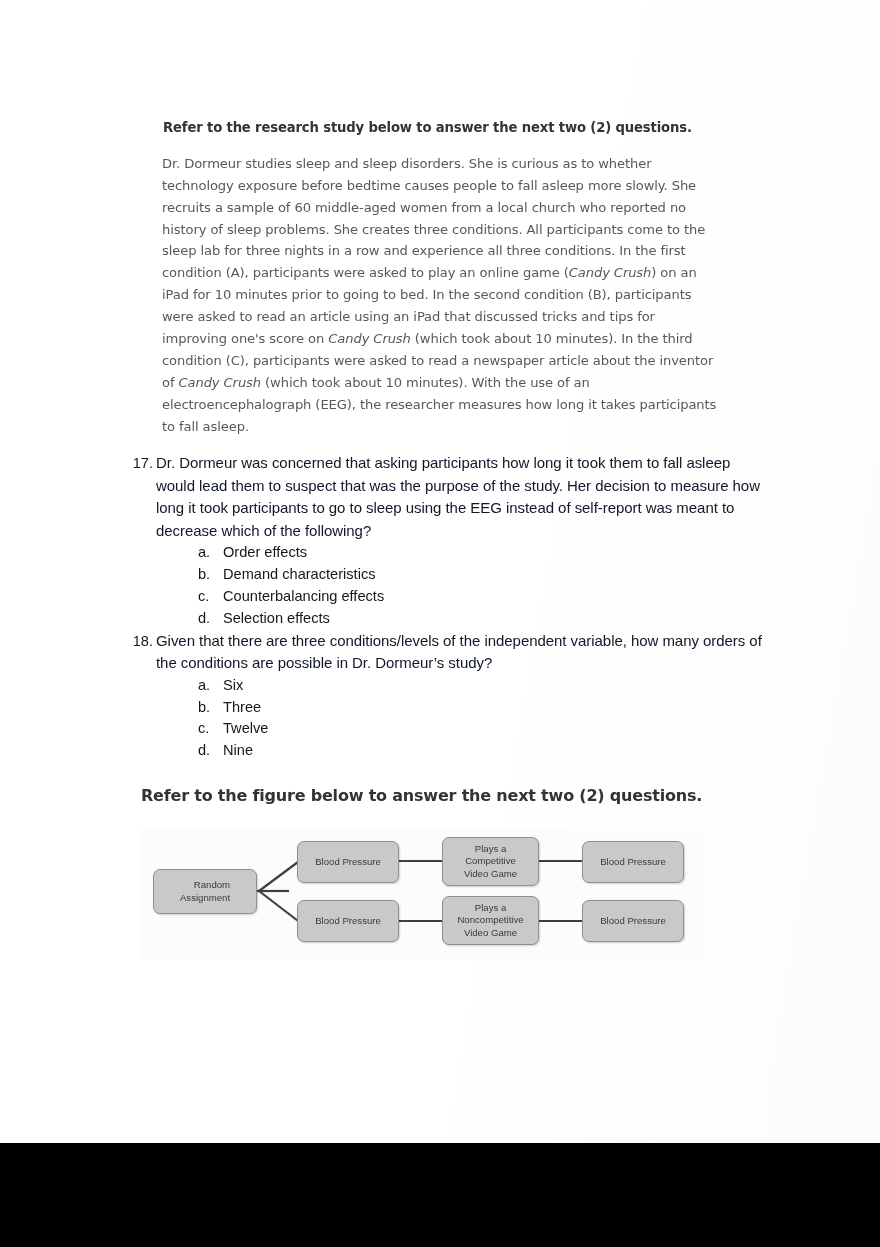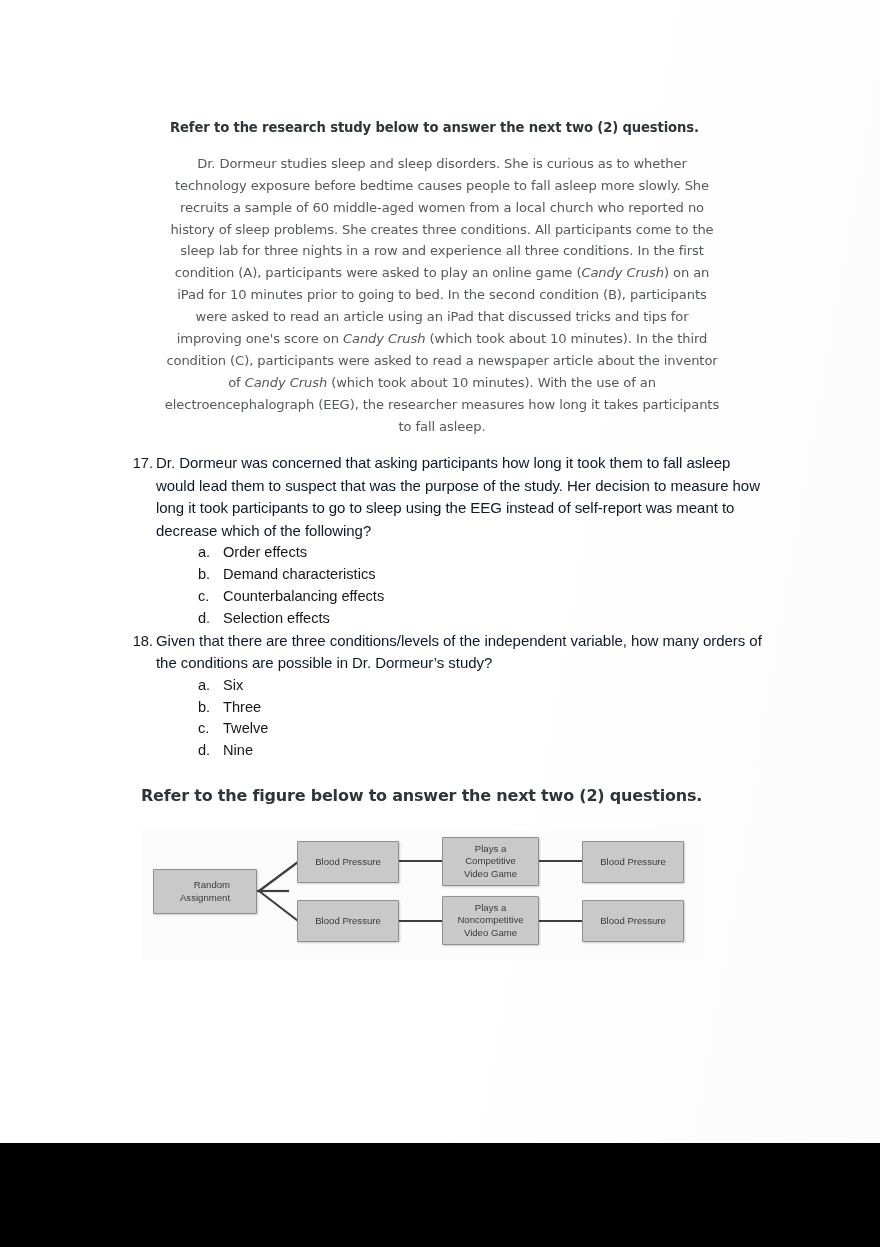--- a/index.html
+++ b/index.html
@@ -37,31 +37,31 @@
     left: 162px;
     top: 119px;
     width: 560px;
   }
   .passage-heading {
     font-family: "DejaVu Sans", sans-serif;
     font-size: 13.2px;
     font-weight: bold;
     color: #2f3437;
     letter-spacing: -0.15px;
-    margin: 0 0 16px 8px;
+    margin: 0 0 16px 1px;
     line-height: 1.35;
   }
   .passage-body {
     font-family: "DejaVu Sans", sans-serif;
     font-size: 13.1px;
     color: #55595c;
     line-height: 21.9px;
     letter-spacing: -0.1px;
     margin: 0;
-    text-align: center;
+    text-align: left;
   }
   .passage-body i {
     font-style: italic;
   }
 
   
   .questions {
     position: absolute;
     left: 131px;
     top: 452px;
@@ -135,21 +135,21 @@
   .fig-svg {
     position: absolute;
     left: 0;
     top: 0;
   }
   .fig-box {
     position: absolute;
     box-sizing: border-box;
     background: #c9c9ca;
     border: 1px solid #8d8f92;
-    border-radius: 1px;
+    border-radius: 7px;
     color: #3a3a3c;
     font-family: "Liberation Sans", sans-serif;
     font-size: 9.6px;
     line-height: 12.4px;
     display: flex;
     align-items: center;
     justify-content: center;
     text-align: center;
     box-shadow: 1px 1px 2px rgba(0,0,0,0.18);
     padding: 0 3px;

